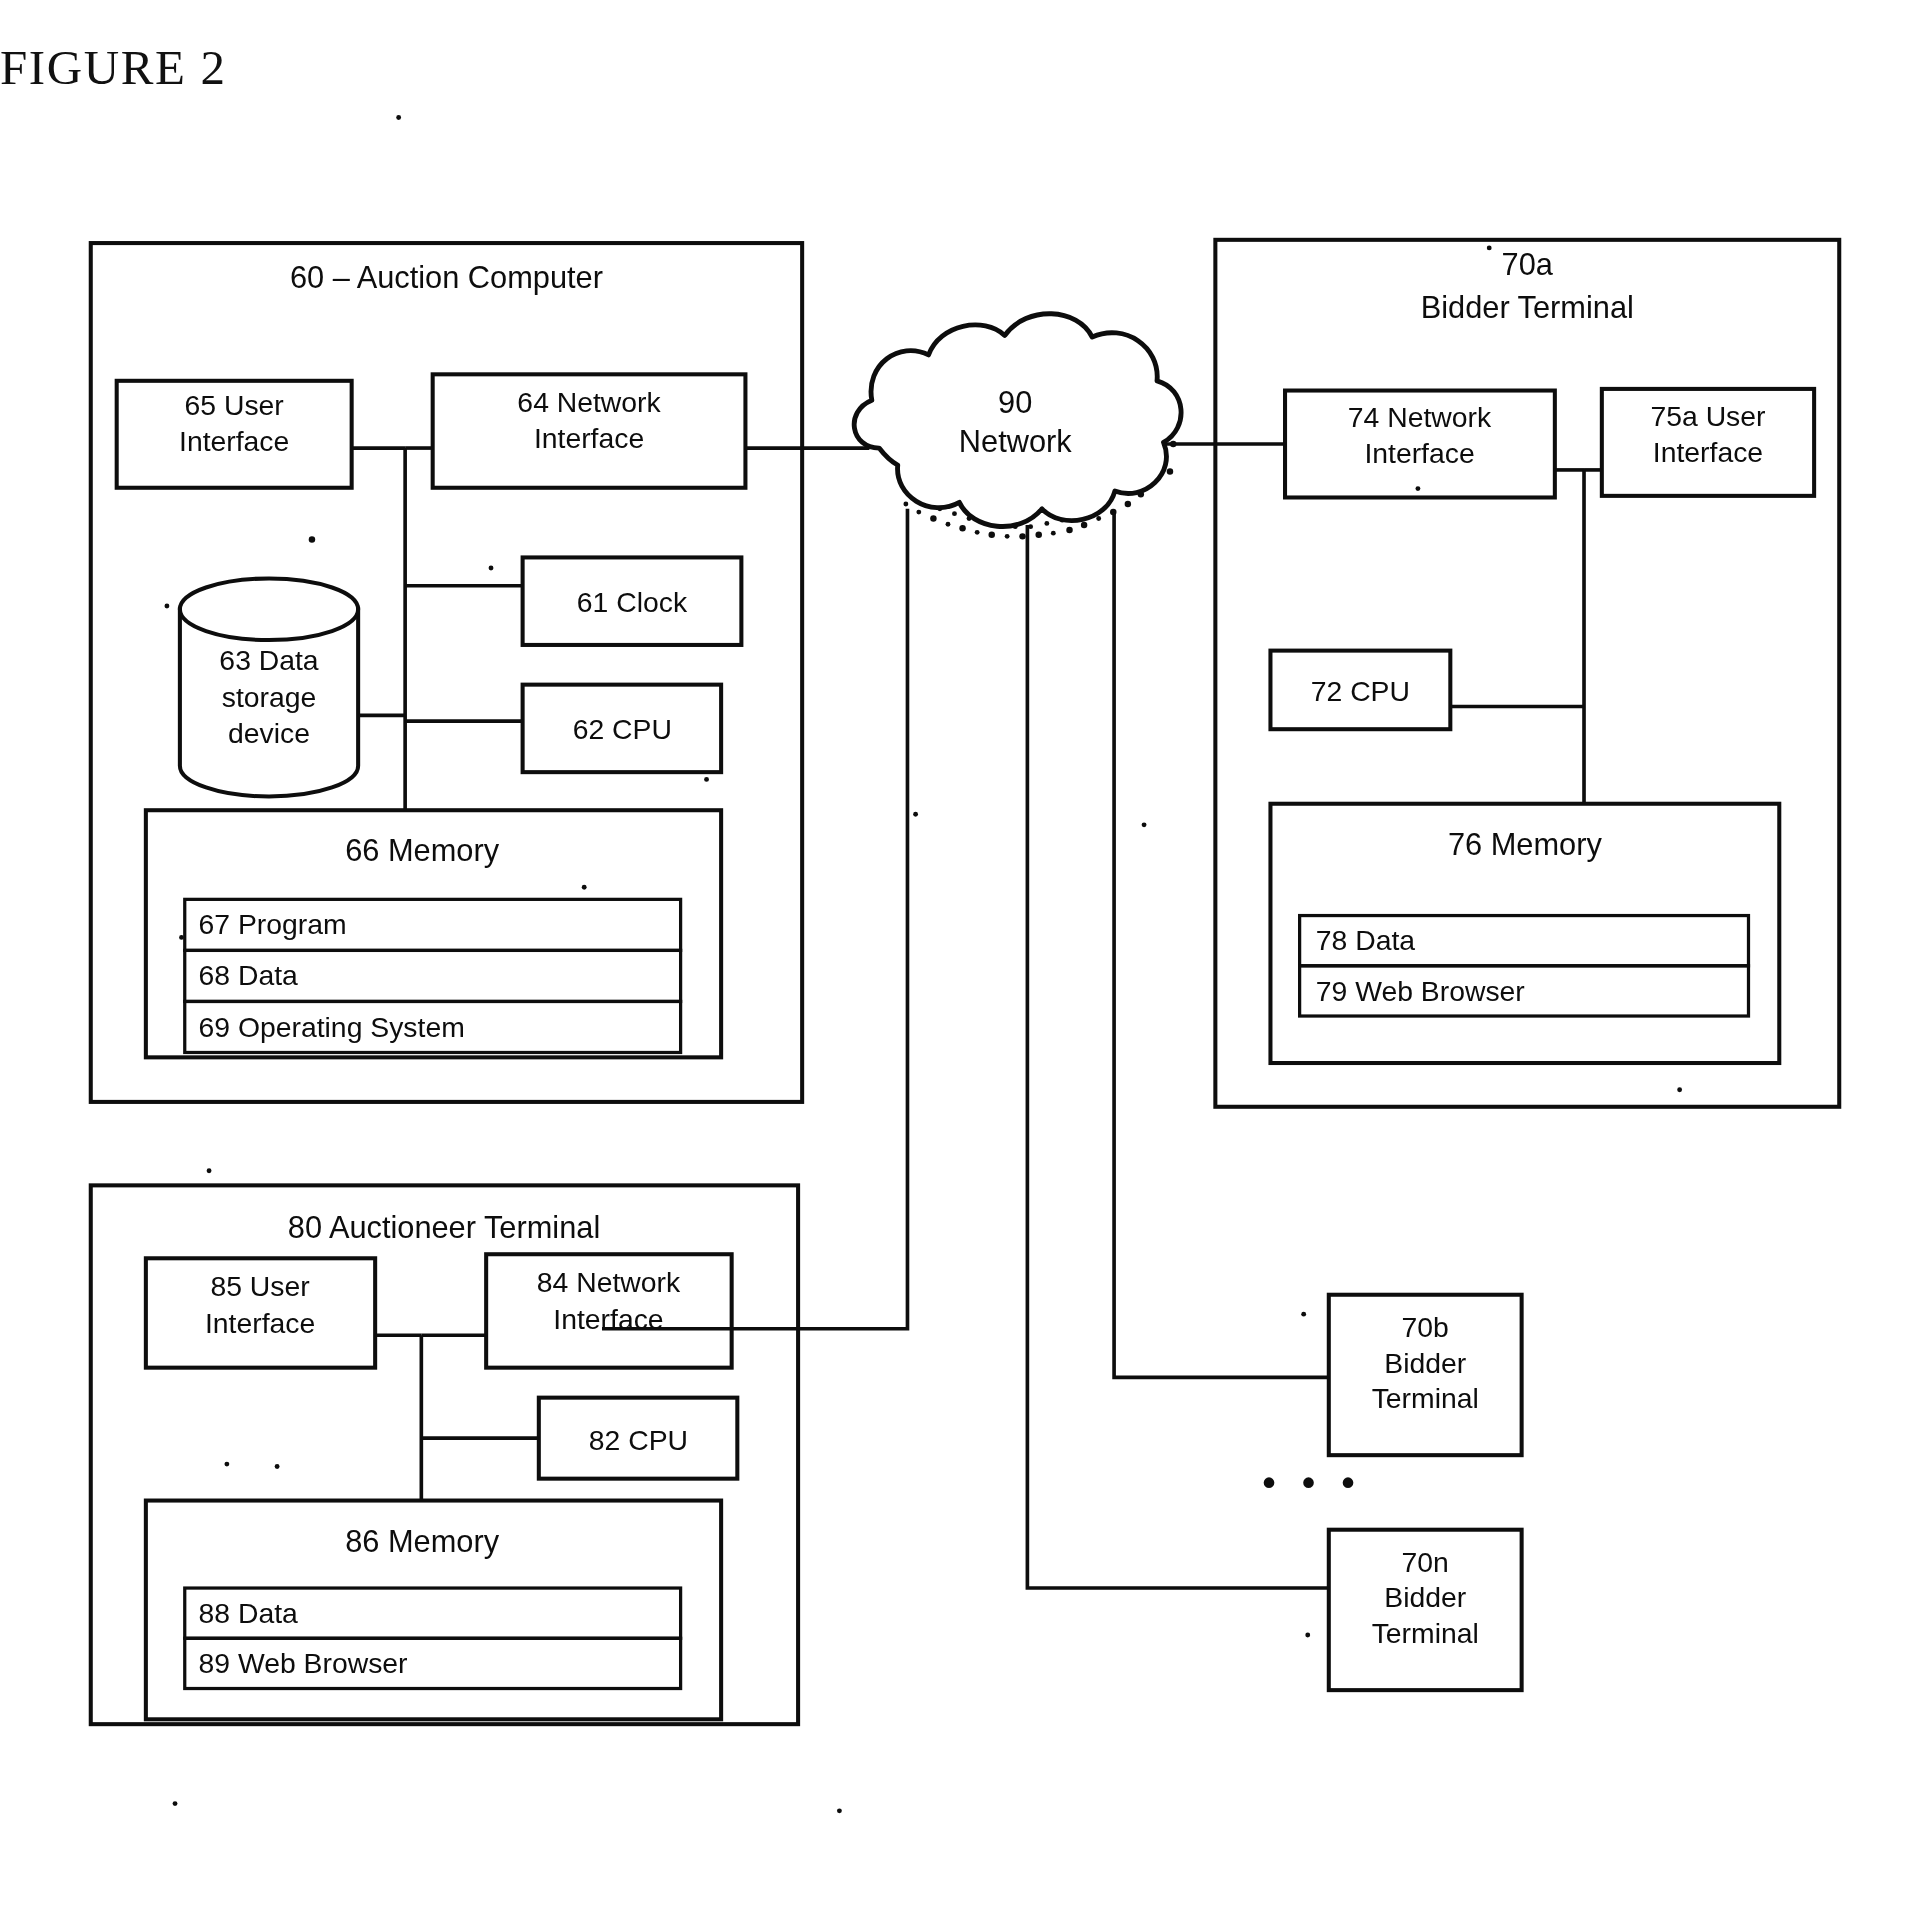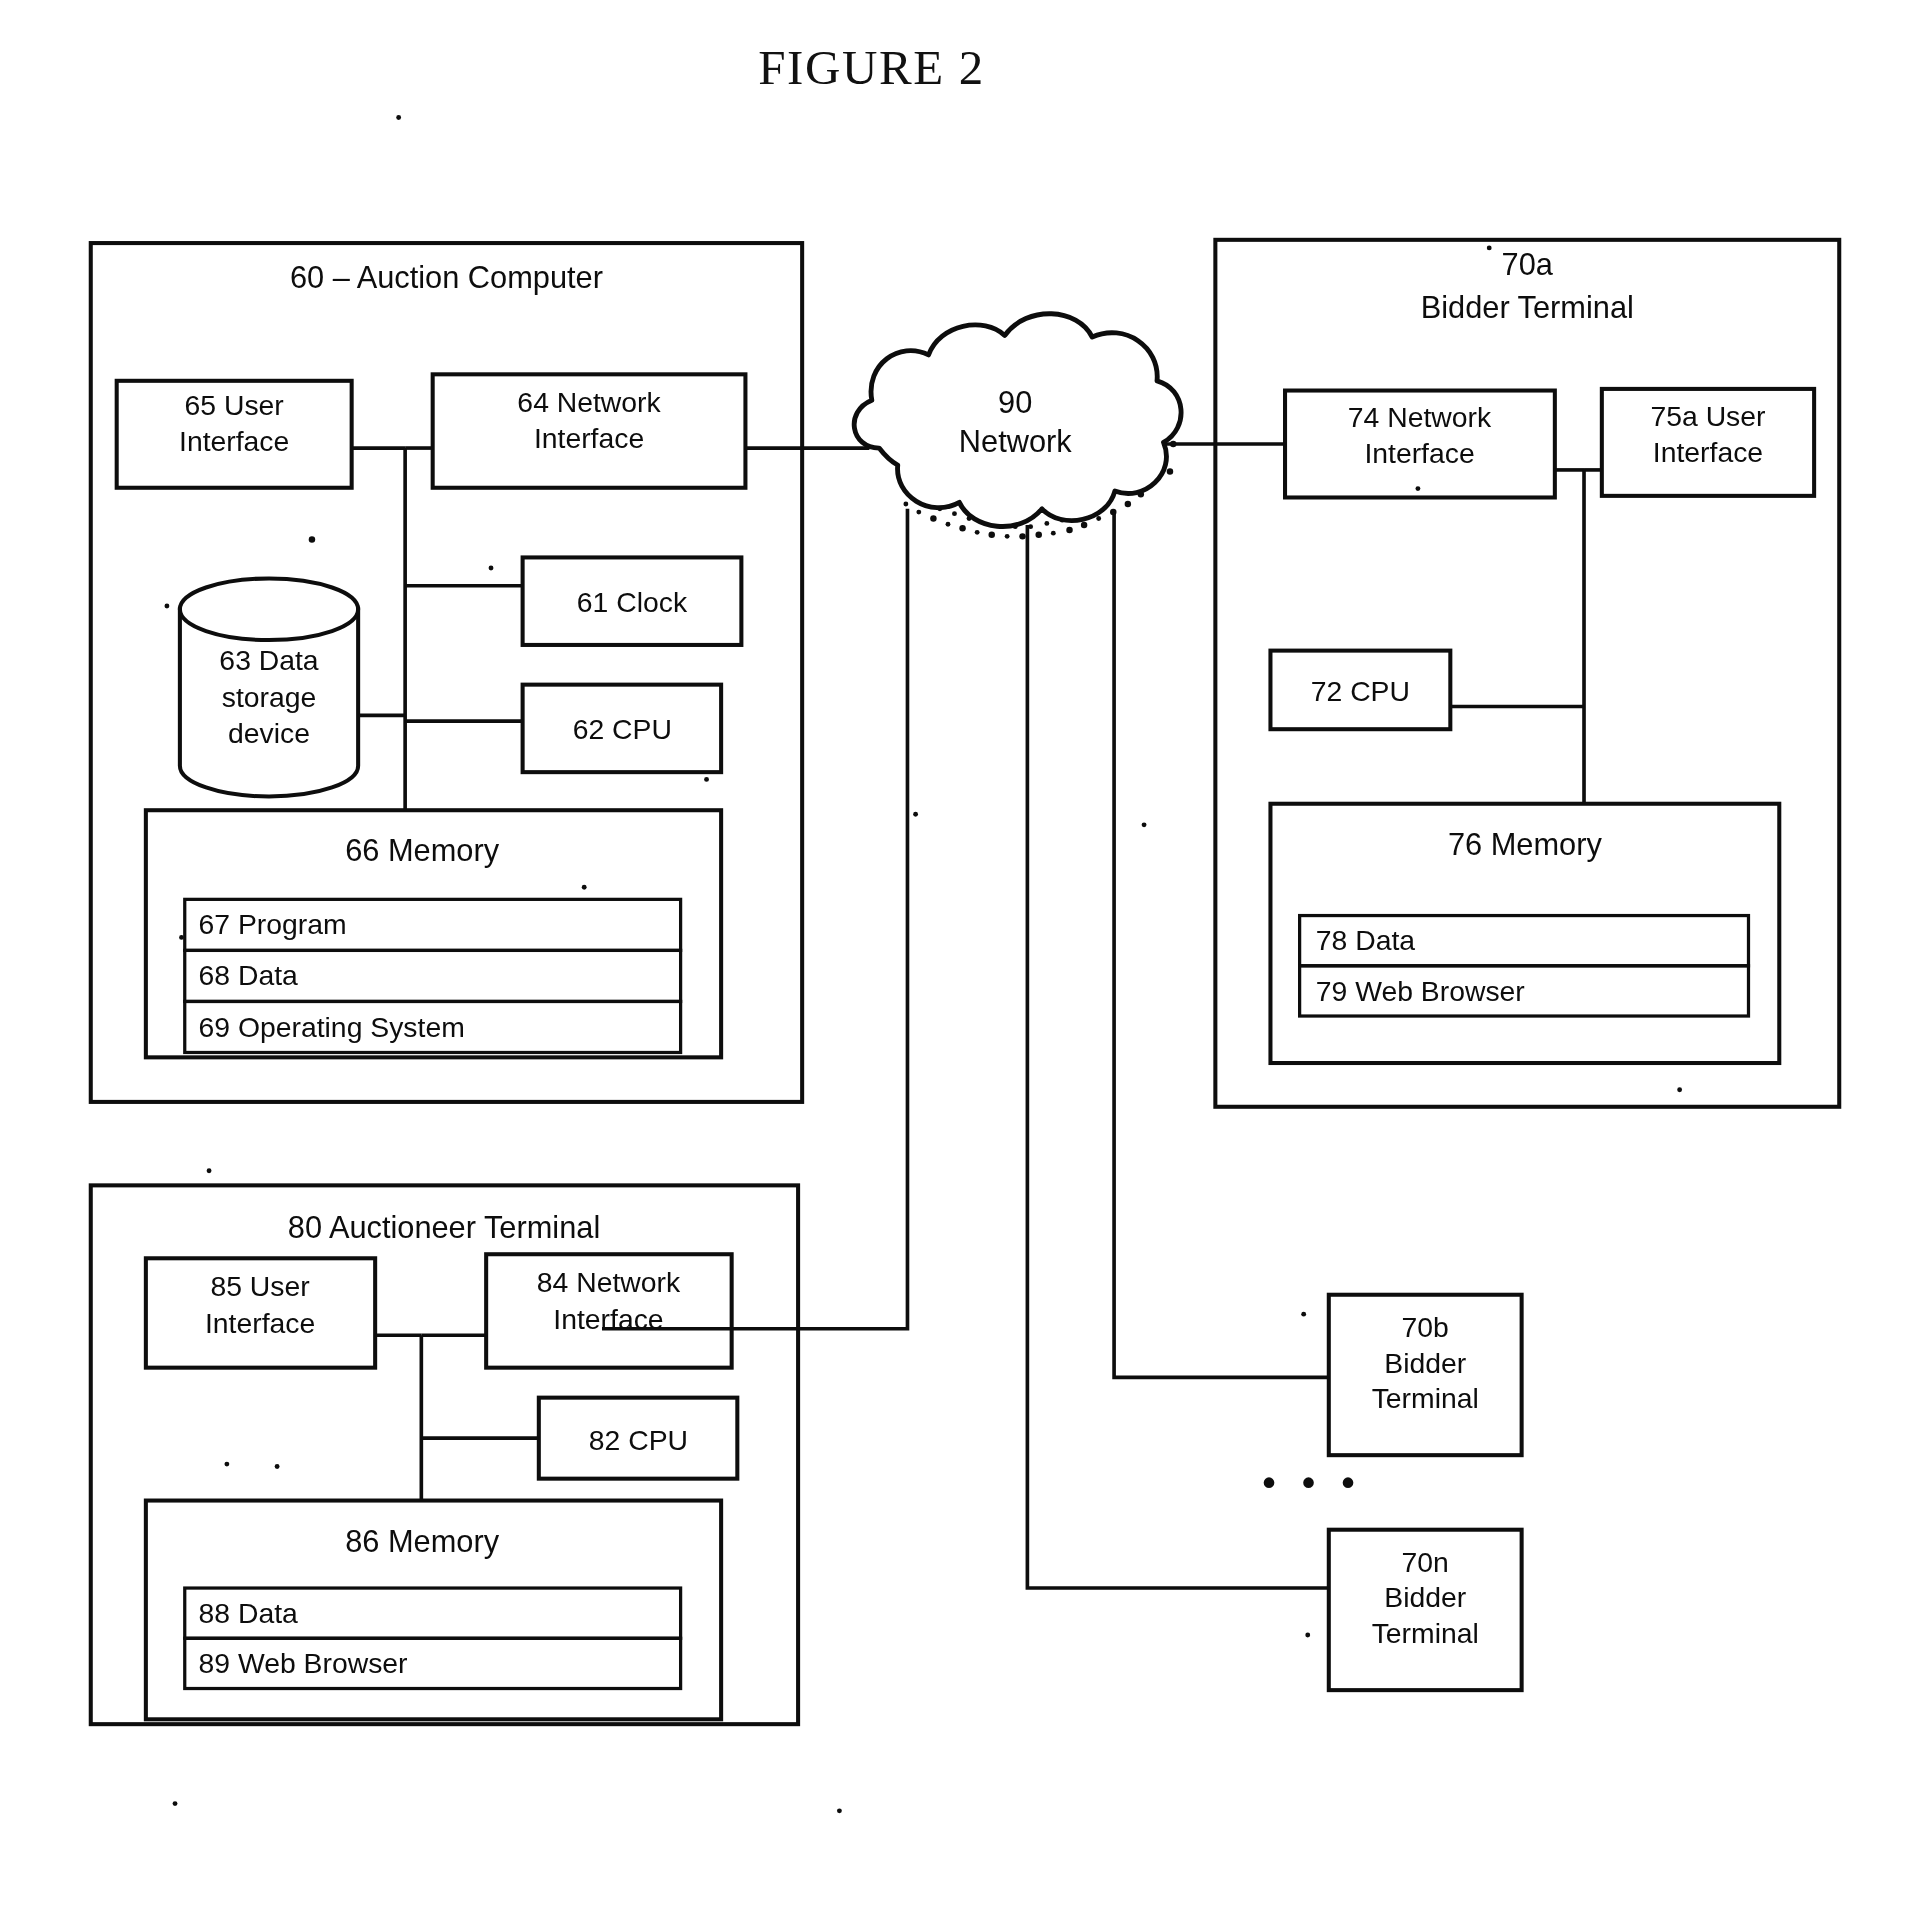--- a/index.html
+++ b/index.html
@@ -13,21 +13,21 @@
     position: relative;
     font-family: "Liberation Sans", sans-serif;
     color: #000000;
     overflow: hidden;
   }
   #figure-title {
     position: absolute;
     top: 39px;
     left: 0;
     width: 1743px;
-    text-align: center;
+    text-align: left;
     font-family: "Liberation Serif", serif;
     font-size: 49px;
     font-variant: small-caps;
     letter-spacing: 1.6px;
     color: #111;
   }
   svg#diagram {
     position: absolute;
     top: 0;
     left: 0;

